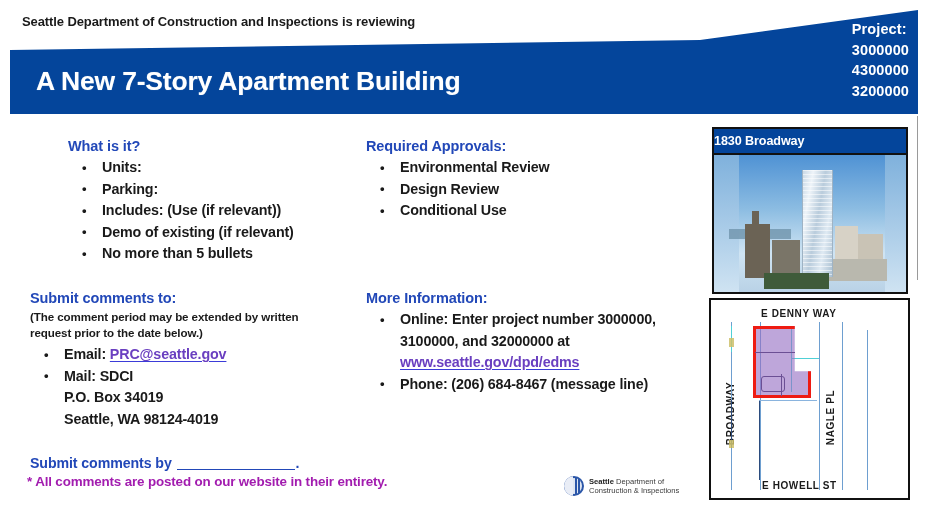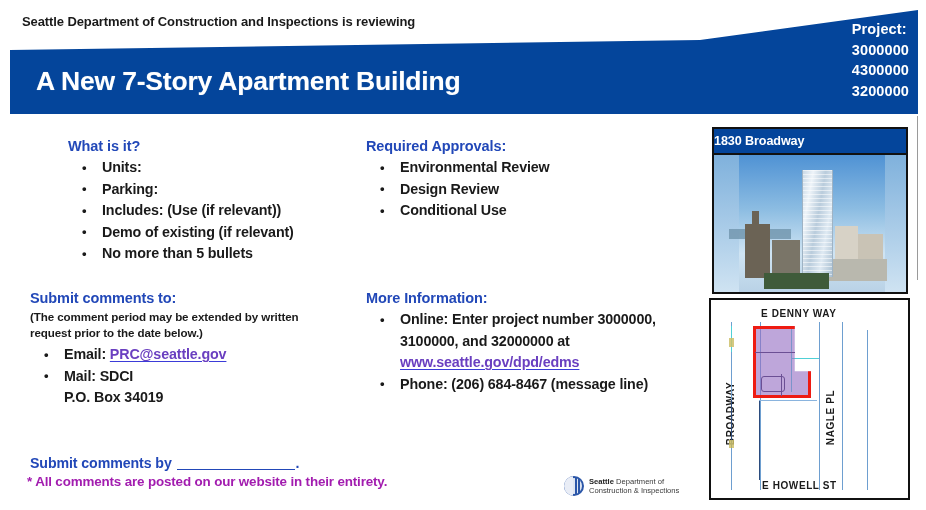--- a/index.html
+++ b/index.html
@@ -357,20 +357,21 @@
   <div class="col-left2">
     <h3 class="sec">Submit comments to:</h3>
     <div class="note">(The comment period may be extended by written request prior to the date below.)</div>
     <ul class="bl">
       <li>
         <span>Email:</span>
         <a class="lnk" href="#">PRC@seattle.gov</a>
       </li>
       <li>Mail: SDCI</li>
       <li class="nobullet">P.O. Box 34019</li>
+      <li class="nobullet">Seattle, WA 98124-4019</li>
     </ul>
   </div>
 
   <div class="col-mid2">
     <h3 class="sec">More Information:</h3>
     <ul class="bl">
       <li>
         <span>Online: Enter project number 3000000,</span>
       </li>
       <li class="nobullet">3100000, and 32000000 at</li>

